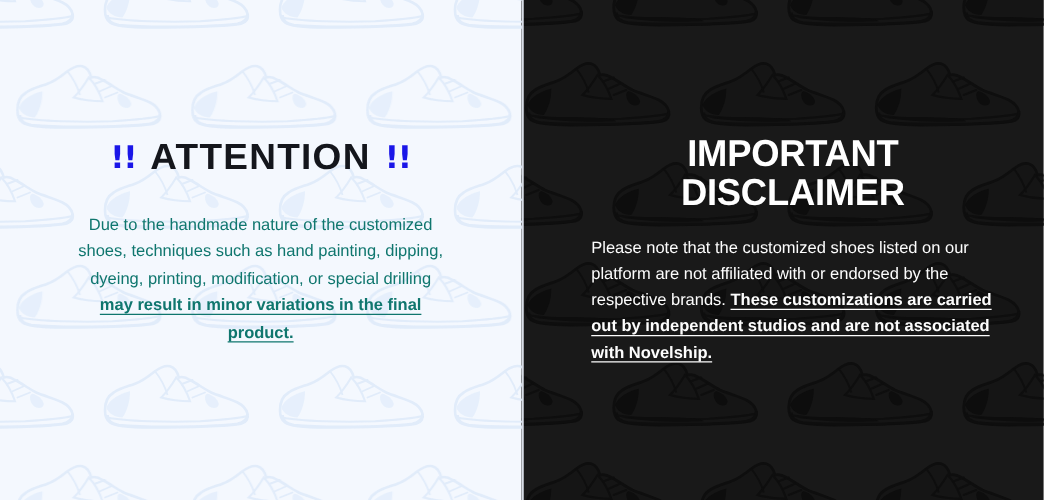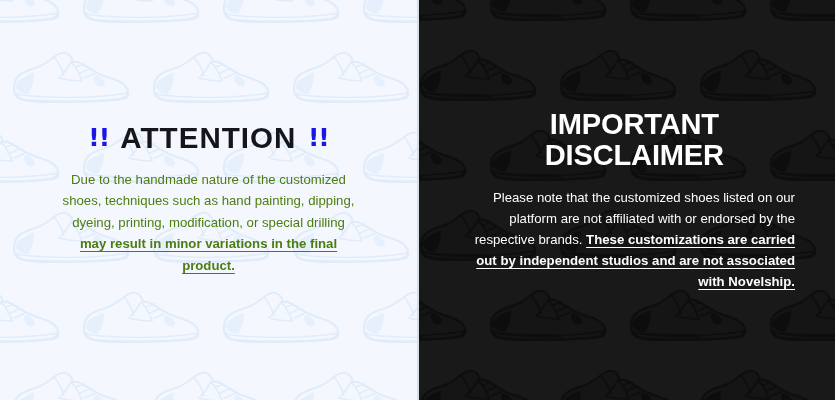--- a/index.html
+++ b/index.html
@@ -74,25 +74,25 @@
     font-size: 29px;
     font-weight: 700;
     color: #14161c;
     letter-spacing: 1.0px;
     line-height: 1;
     font-family: "Liberation Sans", sans-serif;
     transform: scaleX(1.02);
   }
 
   .body-light {
-    margin: 0;
+    margin: 12px;
     text-align: center;
     font-size: 13.2px;
     line-height: 1.62;
-    color: #4d7c0f;
+    color: #0f766e;
     max-width: 300px;
     font-weight: 400;
   }
   .body-light .emphasis {
     font-weight: 700;
     text-decoration: underline;
     text-underline-offset: 2.5px;
     text-decoration-thickness: 1.3px;
   }
 
@@ -117,21 +117,21 @@
     font-family: "Liberation Sans", sans-serif;
     transform: scaleX(0.97);
   }
   .heading-disclaimer .line {
     display: block;
     white-space: nowrap;
   }
 
   .body-dark {
     margin: 0;
-    text-align: right;
+    text-align: left;
     font-size: 13.2px;
     line-height: 1.6;
     color: #fdfdfd;
     max-width: 322px;
     font-weight: 400;
   }
   .body-dark .emphasis {
     font-weight: 700;
     text-decoration: underline;
     text-underline-offset: 2.5px;

